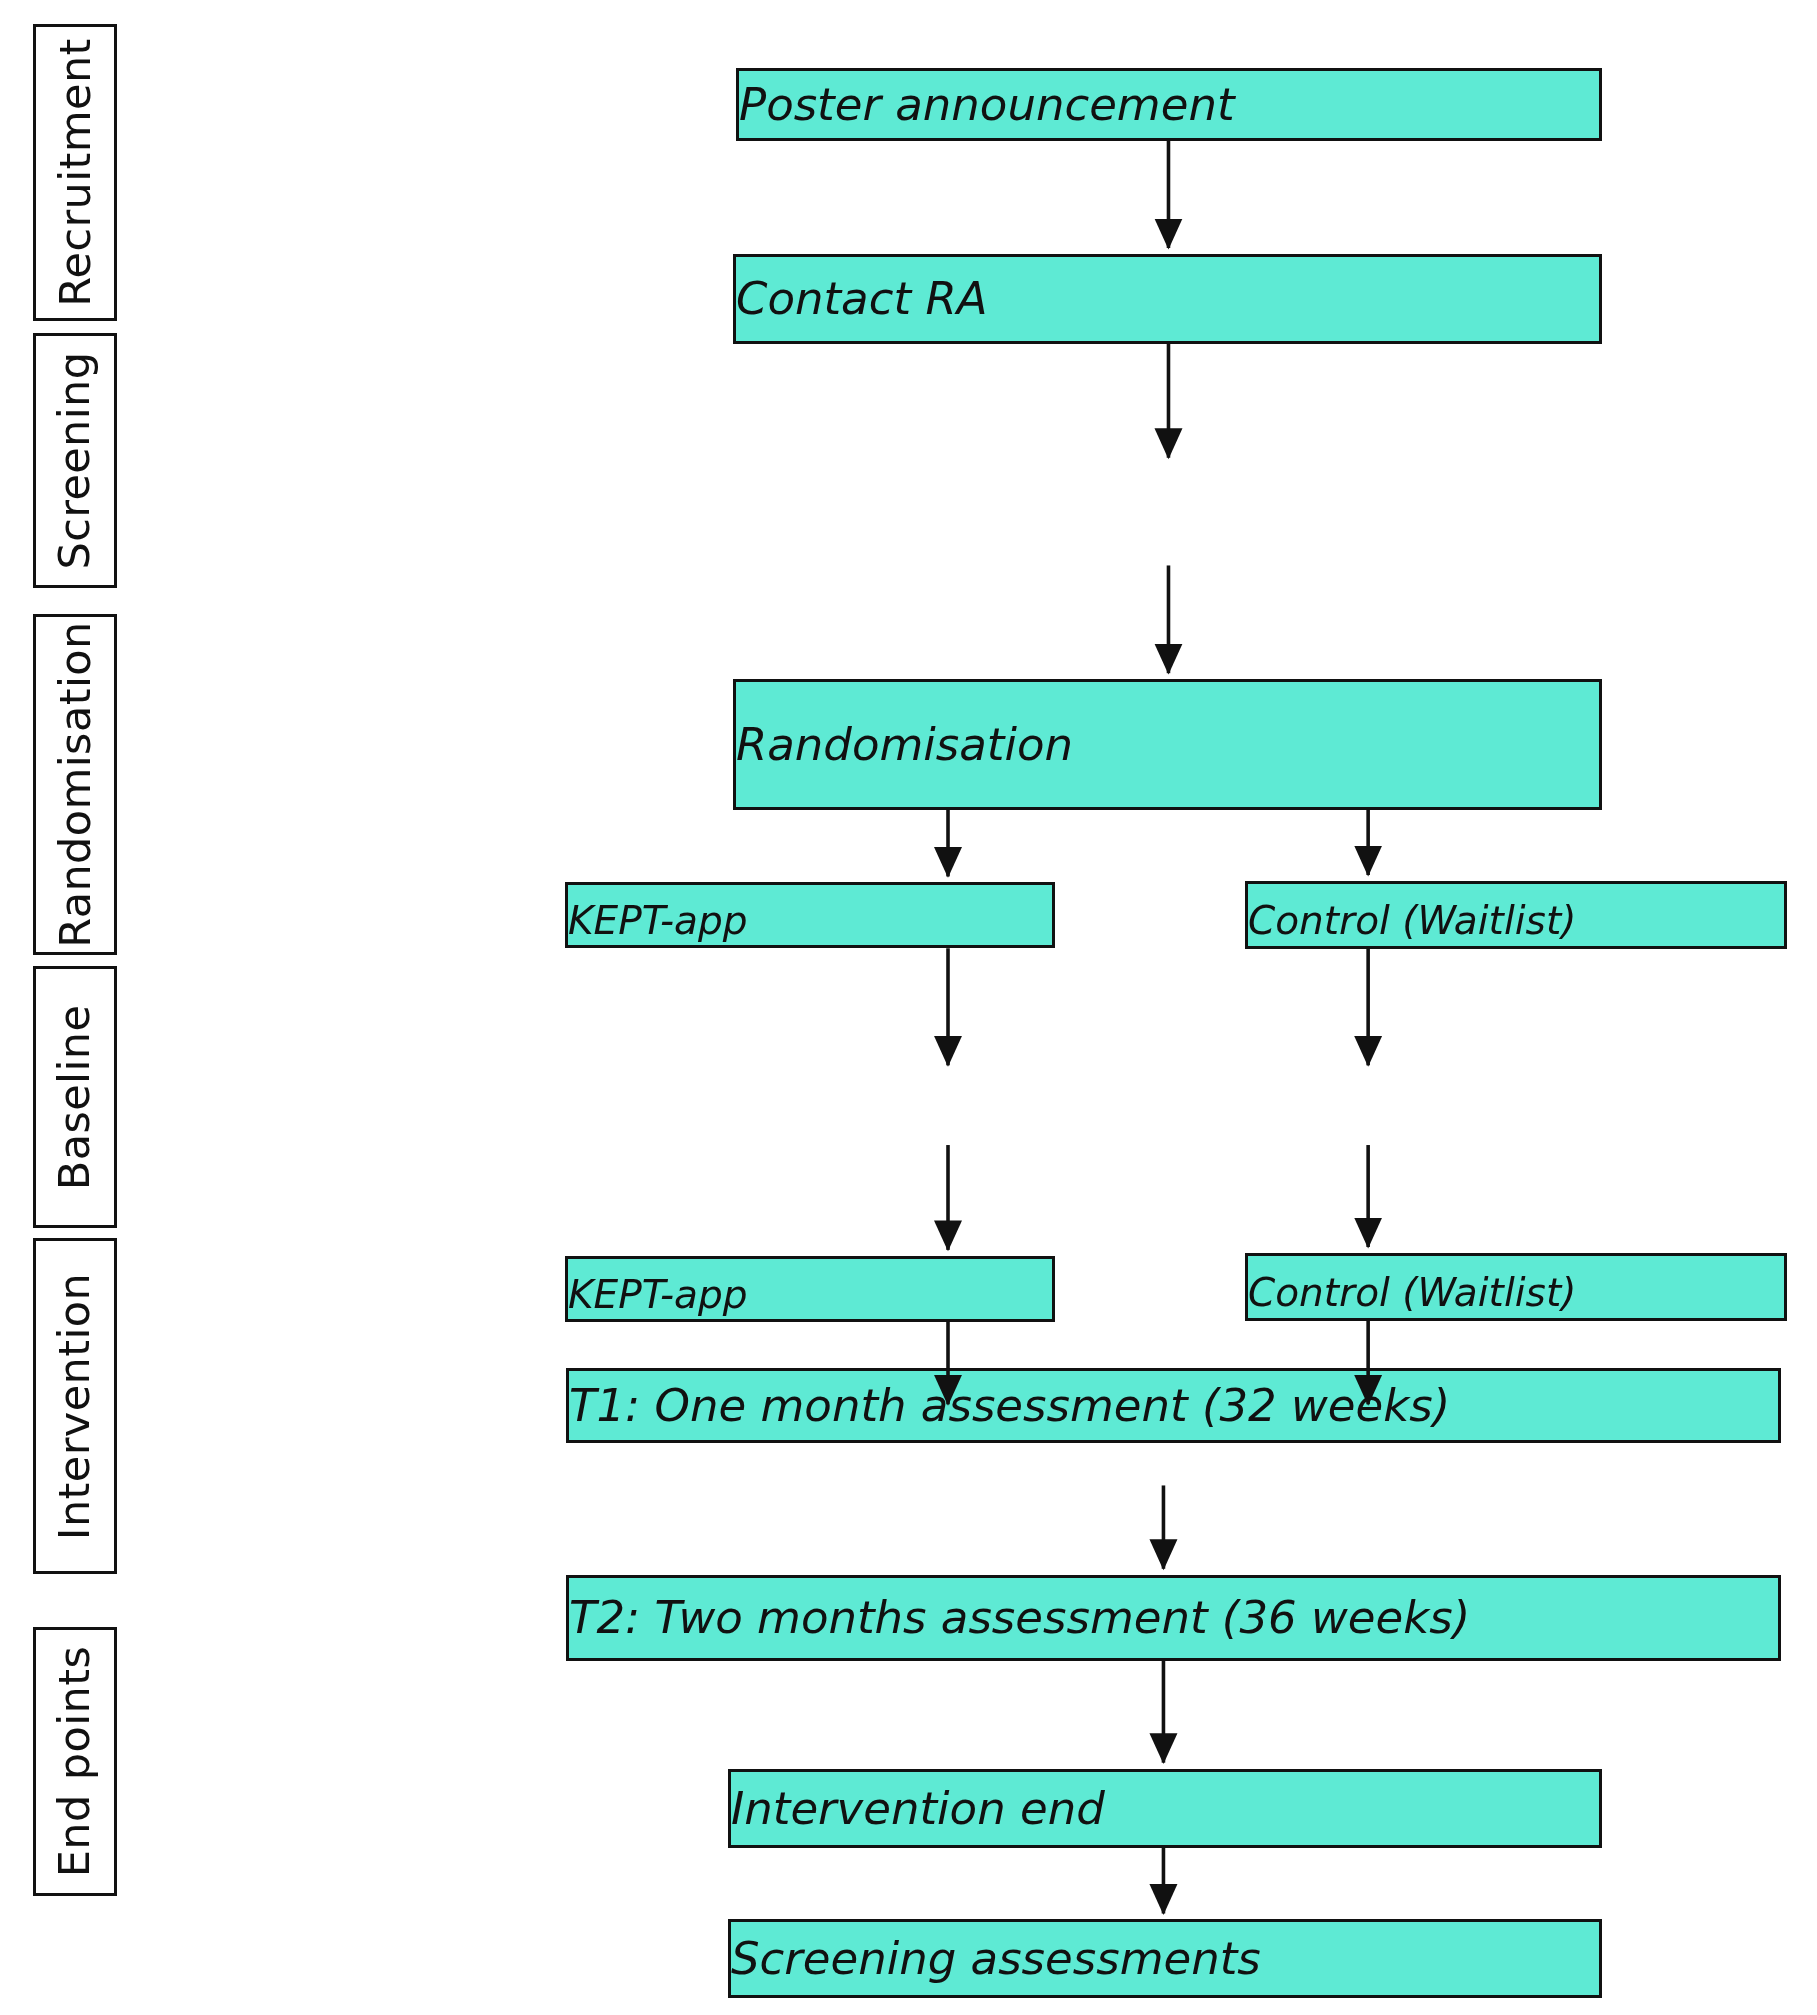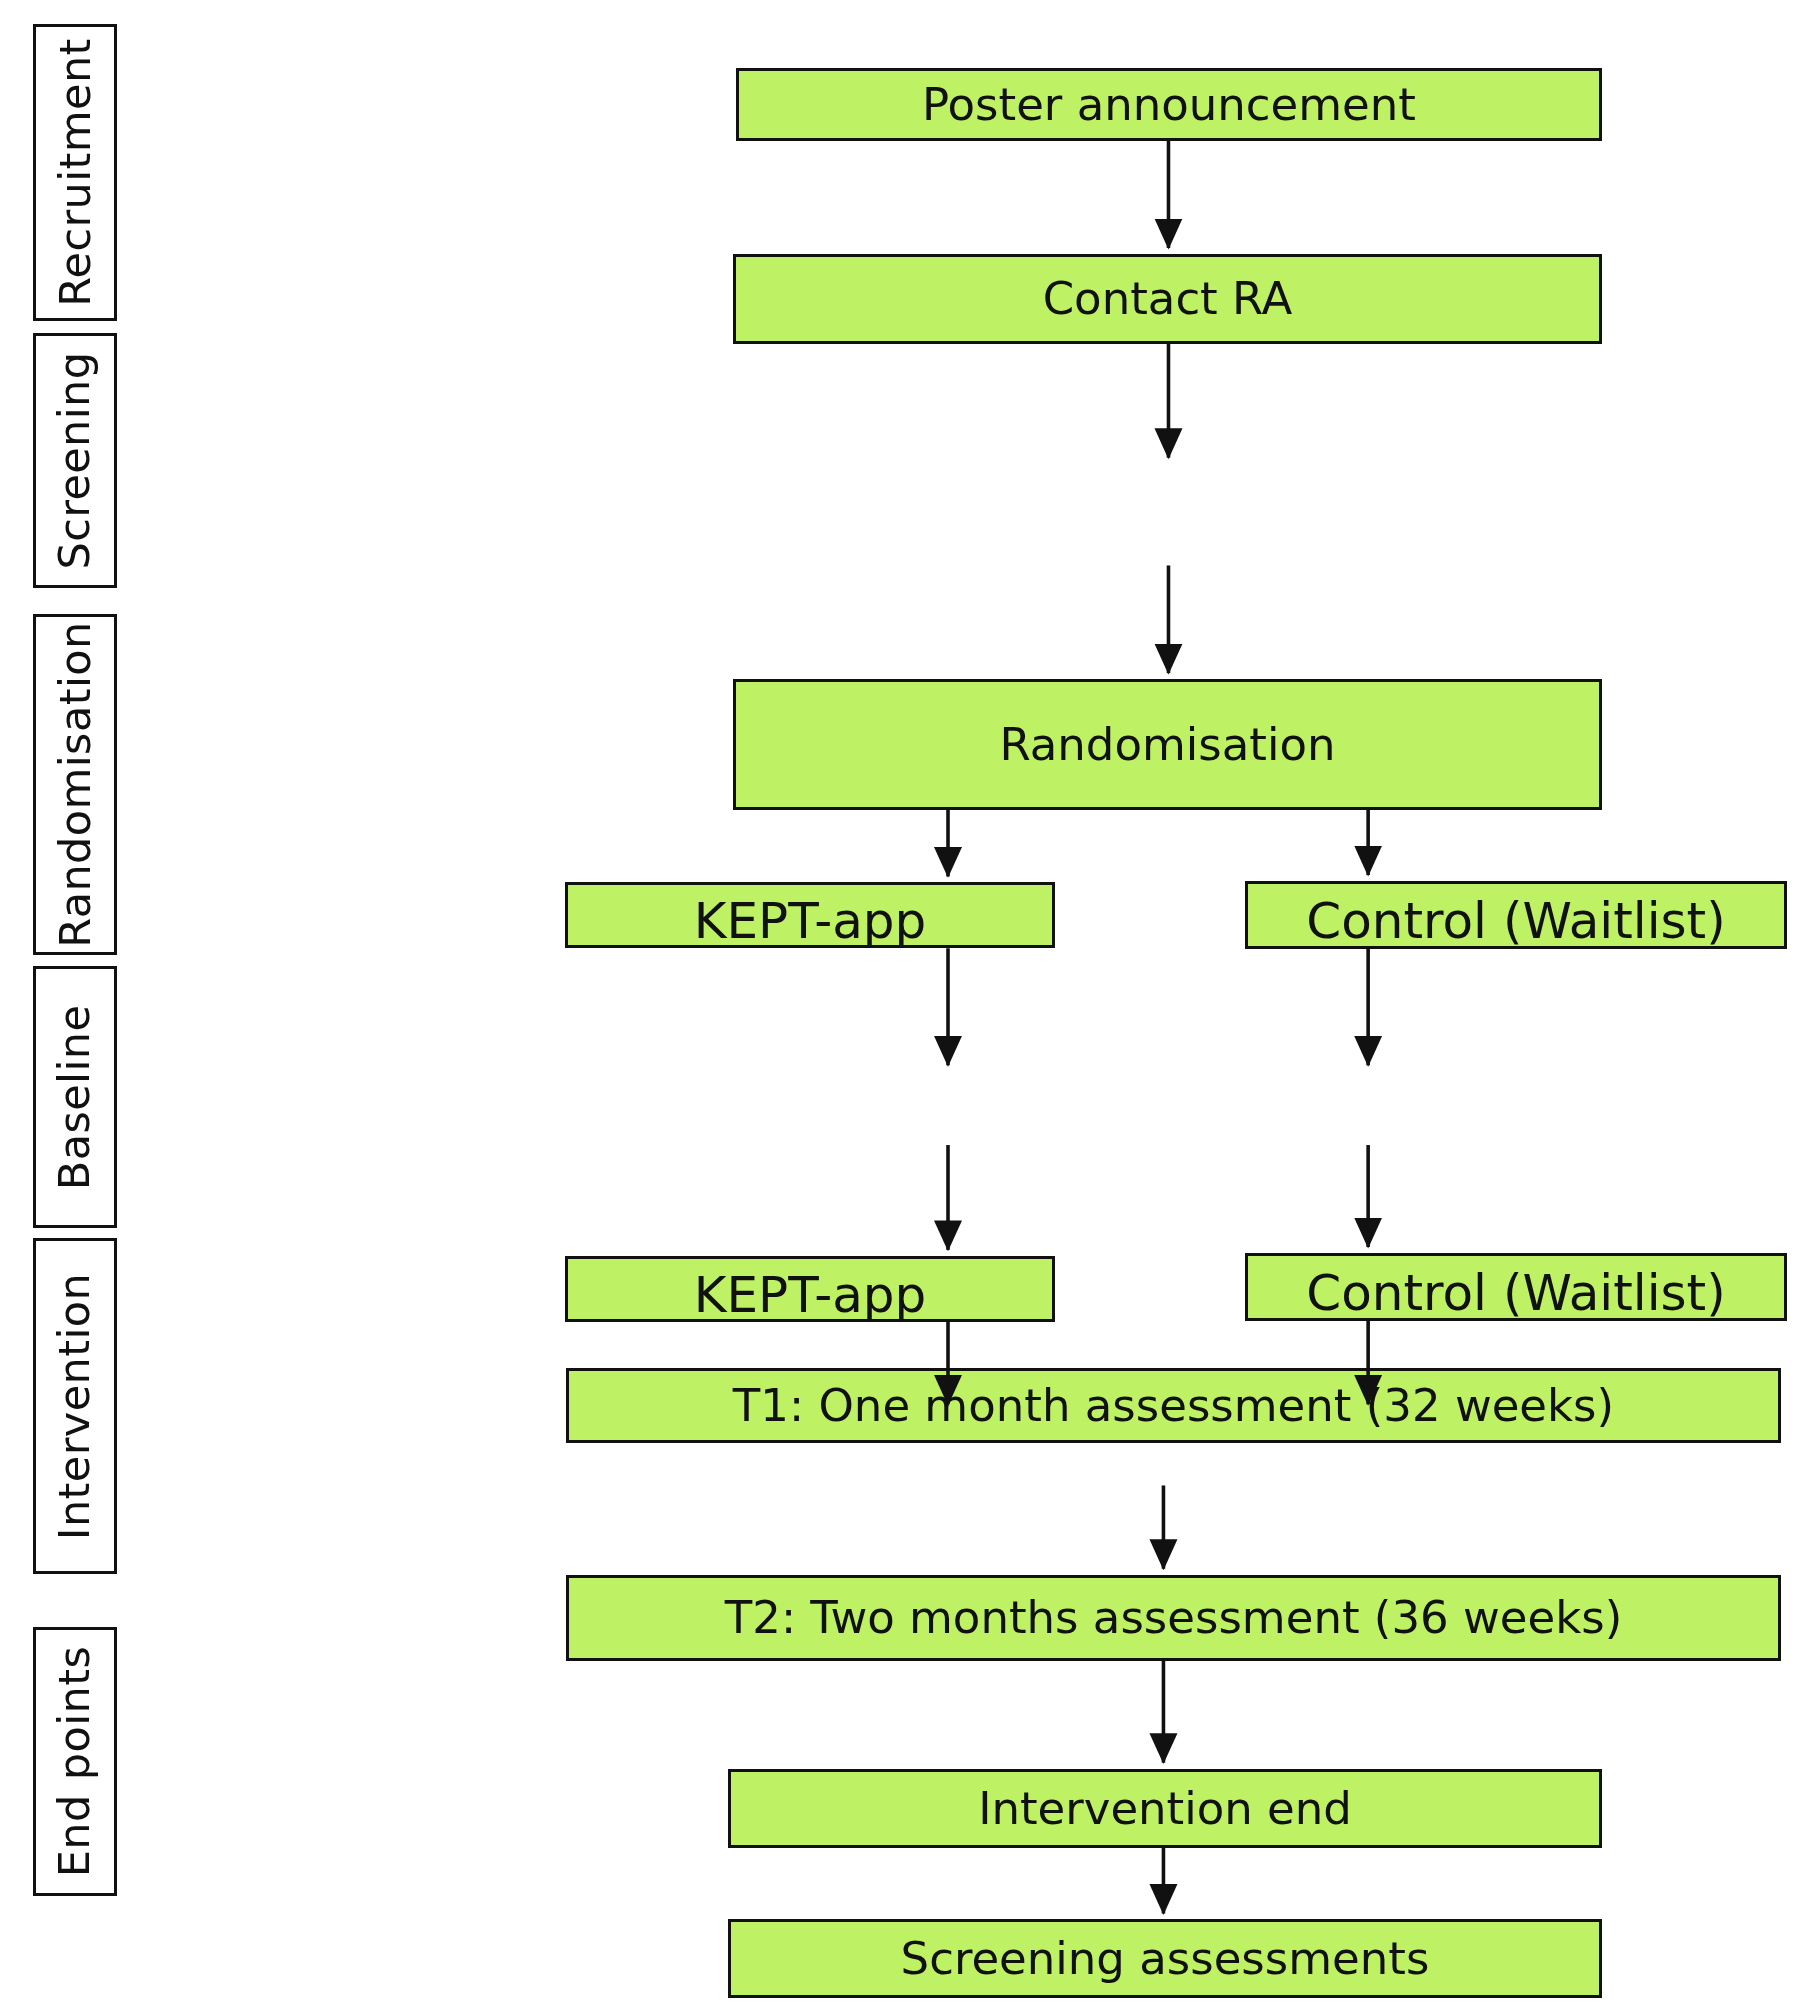--- a/index.html
+++ b/index.html
@@ -35,33 +35,33 @@
     line-height: 1;
     color: #111111;
     letter-spacing: 0.4px;
   }
 
   
   .node {
     position: absolute;
     box-sizing: border-box;
     border: 3.6px solid #111111;
-    background: #bef264;
+    background: #5eead4;
     display: flex;
     align-items: center;
-    justify-content: center;
+    font-style: italic;
   }
   .node-label {
     font-size: 45px;
     line-height: 1.05;
     color: #111111;
     white-space: nowrap;
     text-align: center;
   }
-  .node.small .node-label { font-size: 50px; margin-top: 12px; }
+  .node.small .node-label { font-size: 39px; margin-top: 12px; }
 
   
   .connector {
     position: absolute;
   }
   .connector svg {
     display: block;
     overflow: visible;
   }
 </style>

